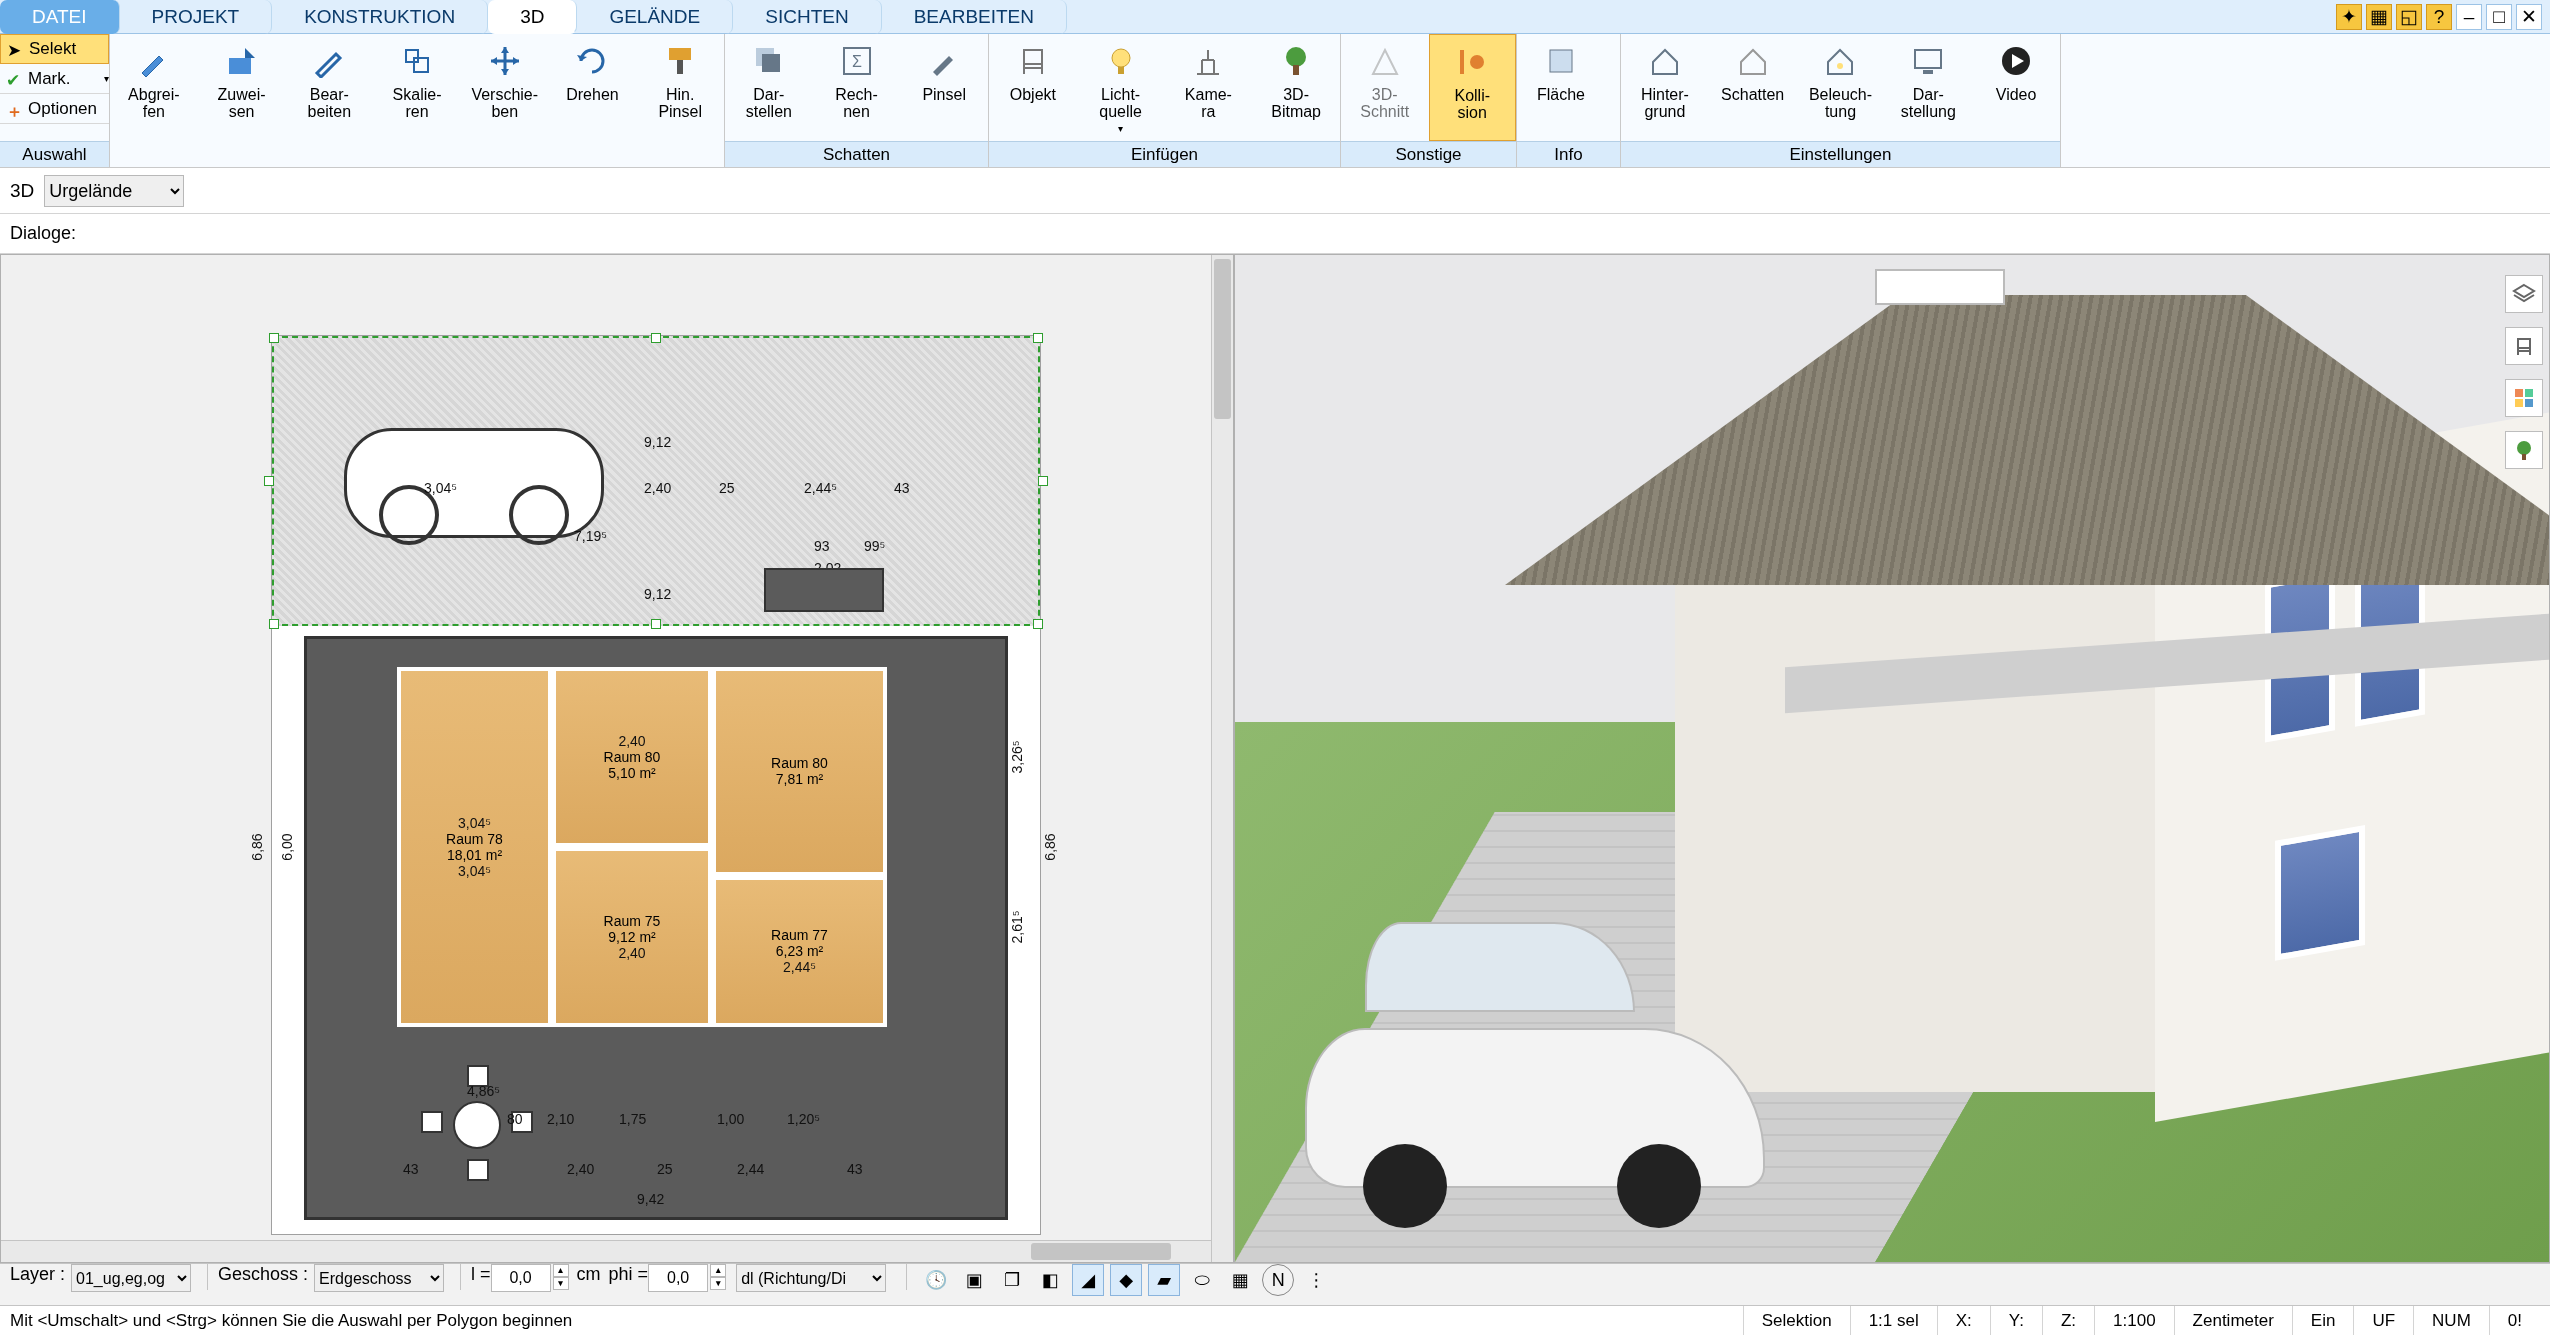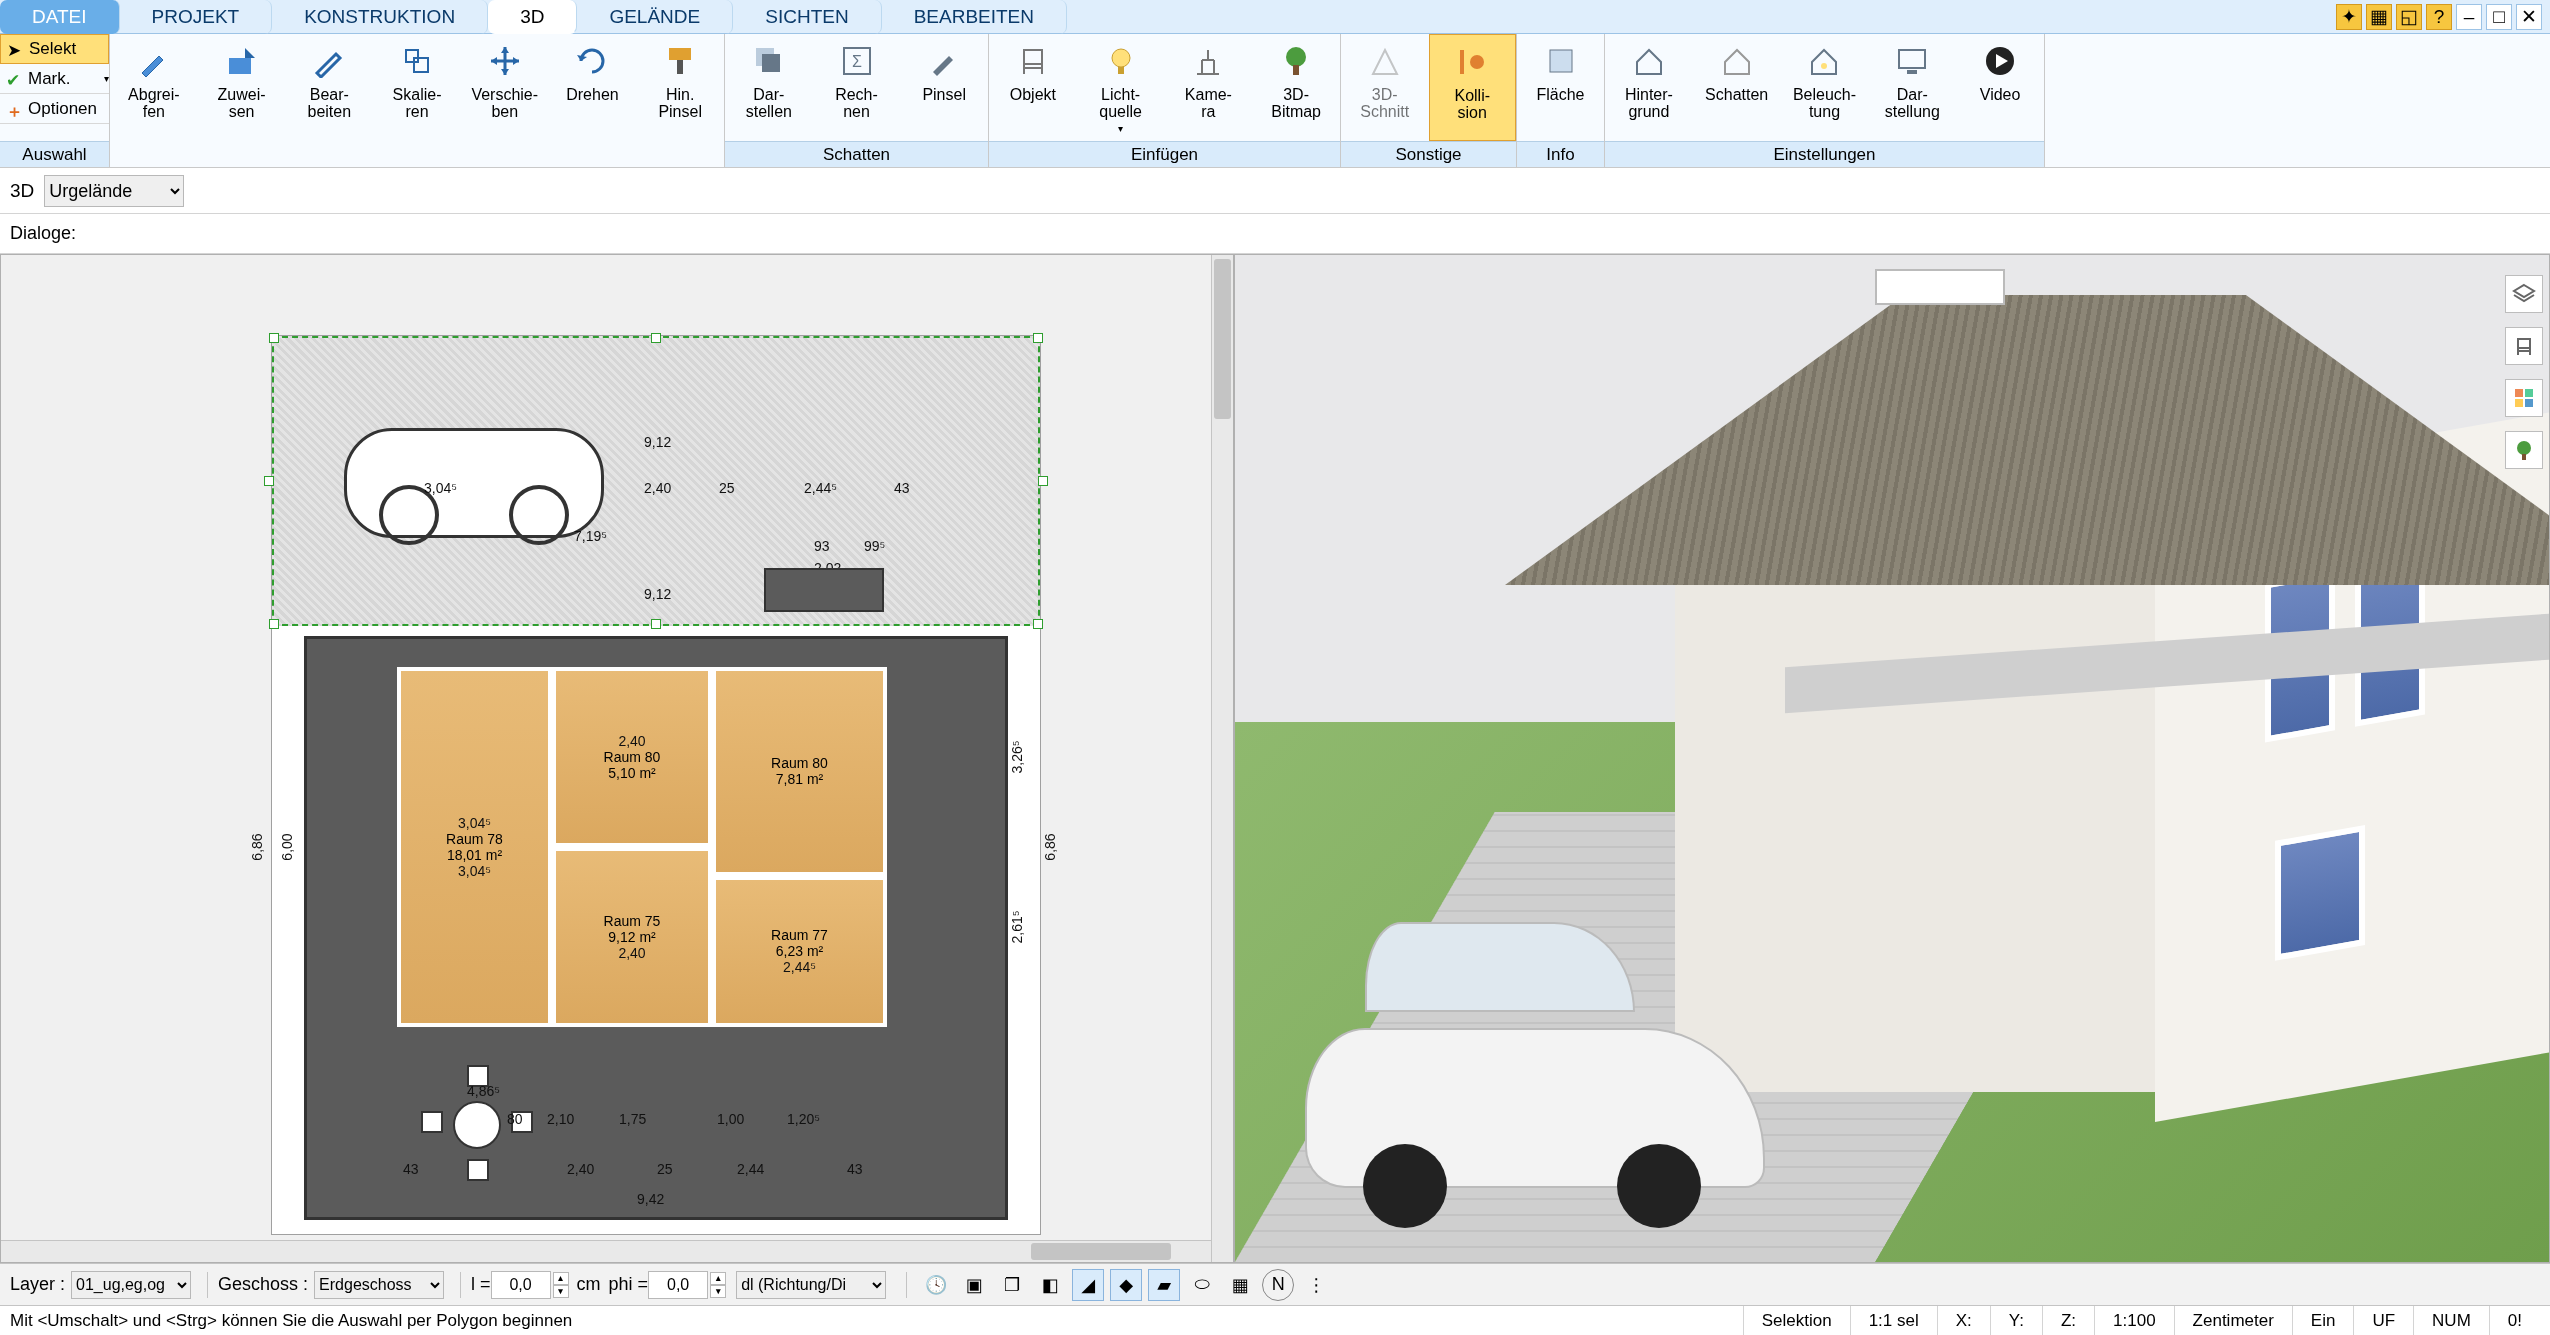--- a/index.html
+++ b/index.html
@@ -71,21 +71,21 @@
   .win3{position:absolute;background:linear-gradient(#6e87c0,#4d6aa8);border:6px solid #fff;}
   #car3d{position:absolute;left:70px;bottom:30px;width:460px;height:280px;}
   #car3d .body{position:absolute;left:0;bottom:44px;right:0;height:160px;background:#f3f3f3;border:2px solid #bbb;border-radius:60px 120px 20px 40px/80px 130px 20px 40px;}
   #car3d .wA,#car3d .wB{position:absolute;width:84px;height:84px;background:#222;border-radius:50%;bottom:4px;}
   #car3d .wA{left:58px;} #car3d .wB{right:64px;}
   #car3d .glass{position:absolute;left:60px;top:-30px;width:270px;height:90px;background:#dfe8ef;border:2px solid #bbb;border-radius:40px 90px 0 0/70px 100px 0 0;}
   
   #righttb{position:absolute;right:4px;top:20px;width:40px;display:flex;flex-direction:column;gap:14px;}
   #righttb div{width:38px;height:38px;display:flex;align-items:center;justify-content:center;background:#fff;border:1px solid #bdbdbd;cursor:pointer;}
   
-  #bbar{height:42px;background:#f2f2f2;border-top:1px solid #c4c4c4;display:flex;align-items:center;padding:0 10px;font-size:18px;}
+  #bbar{height:42px;background:#f2f2f2;border-top:1px solid #c4c4c4;display:flex;align-items:flex-start;padding:0 10px;font-size:18px;}
   #bbar .sep{width:1px;height:26px;background:#c4c4c4;margin:0 10px;}
   #bbar input[type=text]{width:60px;height:28px;border:1px solid #b8b8b8;text-align:center;font-size:16px;padding:0;}
   #bbar select{height:28px;border:1px solid #b8b8b8;font-size:16px;}
   .spin{display:flex;flex-direction:column;margin-left:2px;}
   .spin b{width:16px;height:13px;border:1px solid #b8b8b8;font-size:9px;text-align:center;line-height:11px;cursor:pointer;background:#fff;}
   .tbic{width:32px;height:32px;border:1px solid transparent;margin:0 3px;display:flex;align-items:center;justify-content:center;cursor:pointer;}
   .tbic.on{background:#d9ebfb;border-color:#8ab4dd;}
   
   #status{height:30px;background:#fff;border-top:1px solid #c4c4c4;display:flex;align-items:center;padding:0 10px;font-size:17px;}
   #status .cell{padding:0 18px;border-left:1px solid #d4d4d4;height:100%;display:flex;align-items:center;}
@@ -302,21 +302,21 @@
               <circle cx="22" cy="17" r="7" fill="#e08030"></circle>
             </svg>
           </div>
           <span style="white-space:pre-line">Kolli-
 sion</span>
         </div>
     </div>
     <div class="grouplabel">Sonstige</div>
   </div>
 
-  <div class="rgroup" style="width:88px">
+  <div class="rgroup" style="width:104px">
     <div class="rrow">
       <div class="rbtn">
           <div class="big">
             <svg width="34" height="34">
               <rect x="6" y="6" width="22" height="22" fill="#cde" stroke="#678"></rect>
             </svg>
           </div>
           <span>Fläche</span>
         </div>
     </div>

